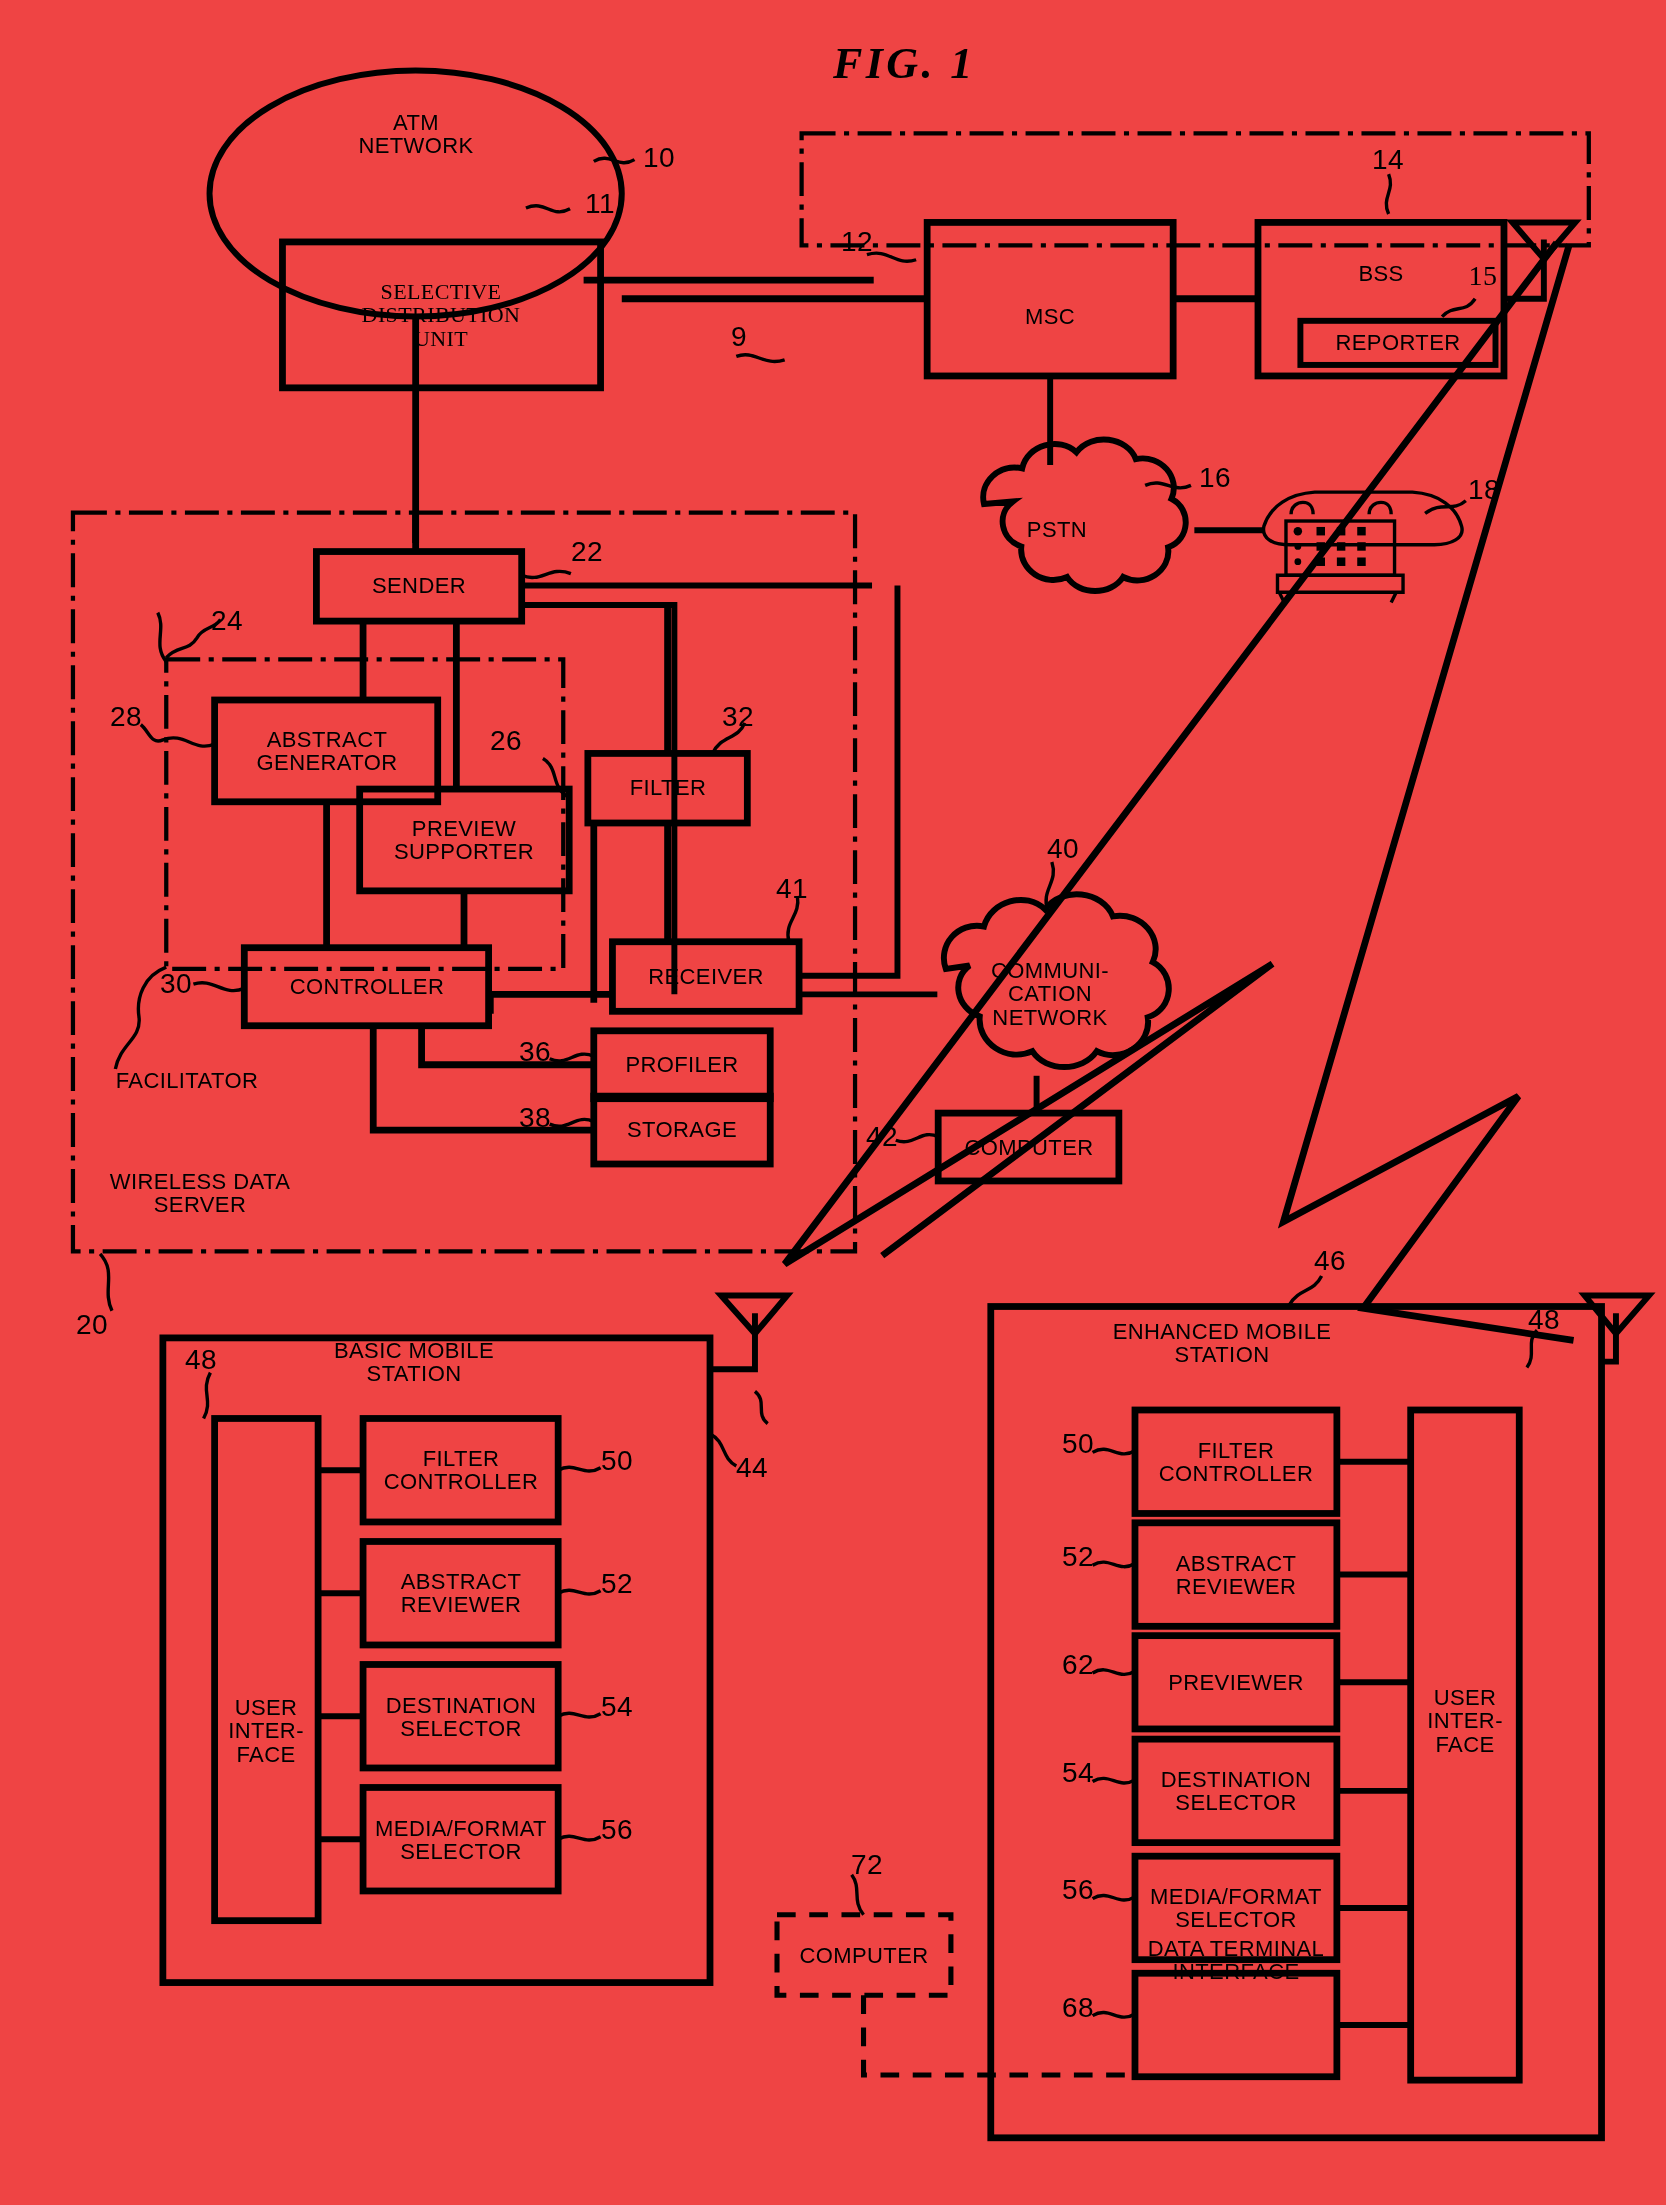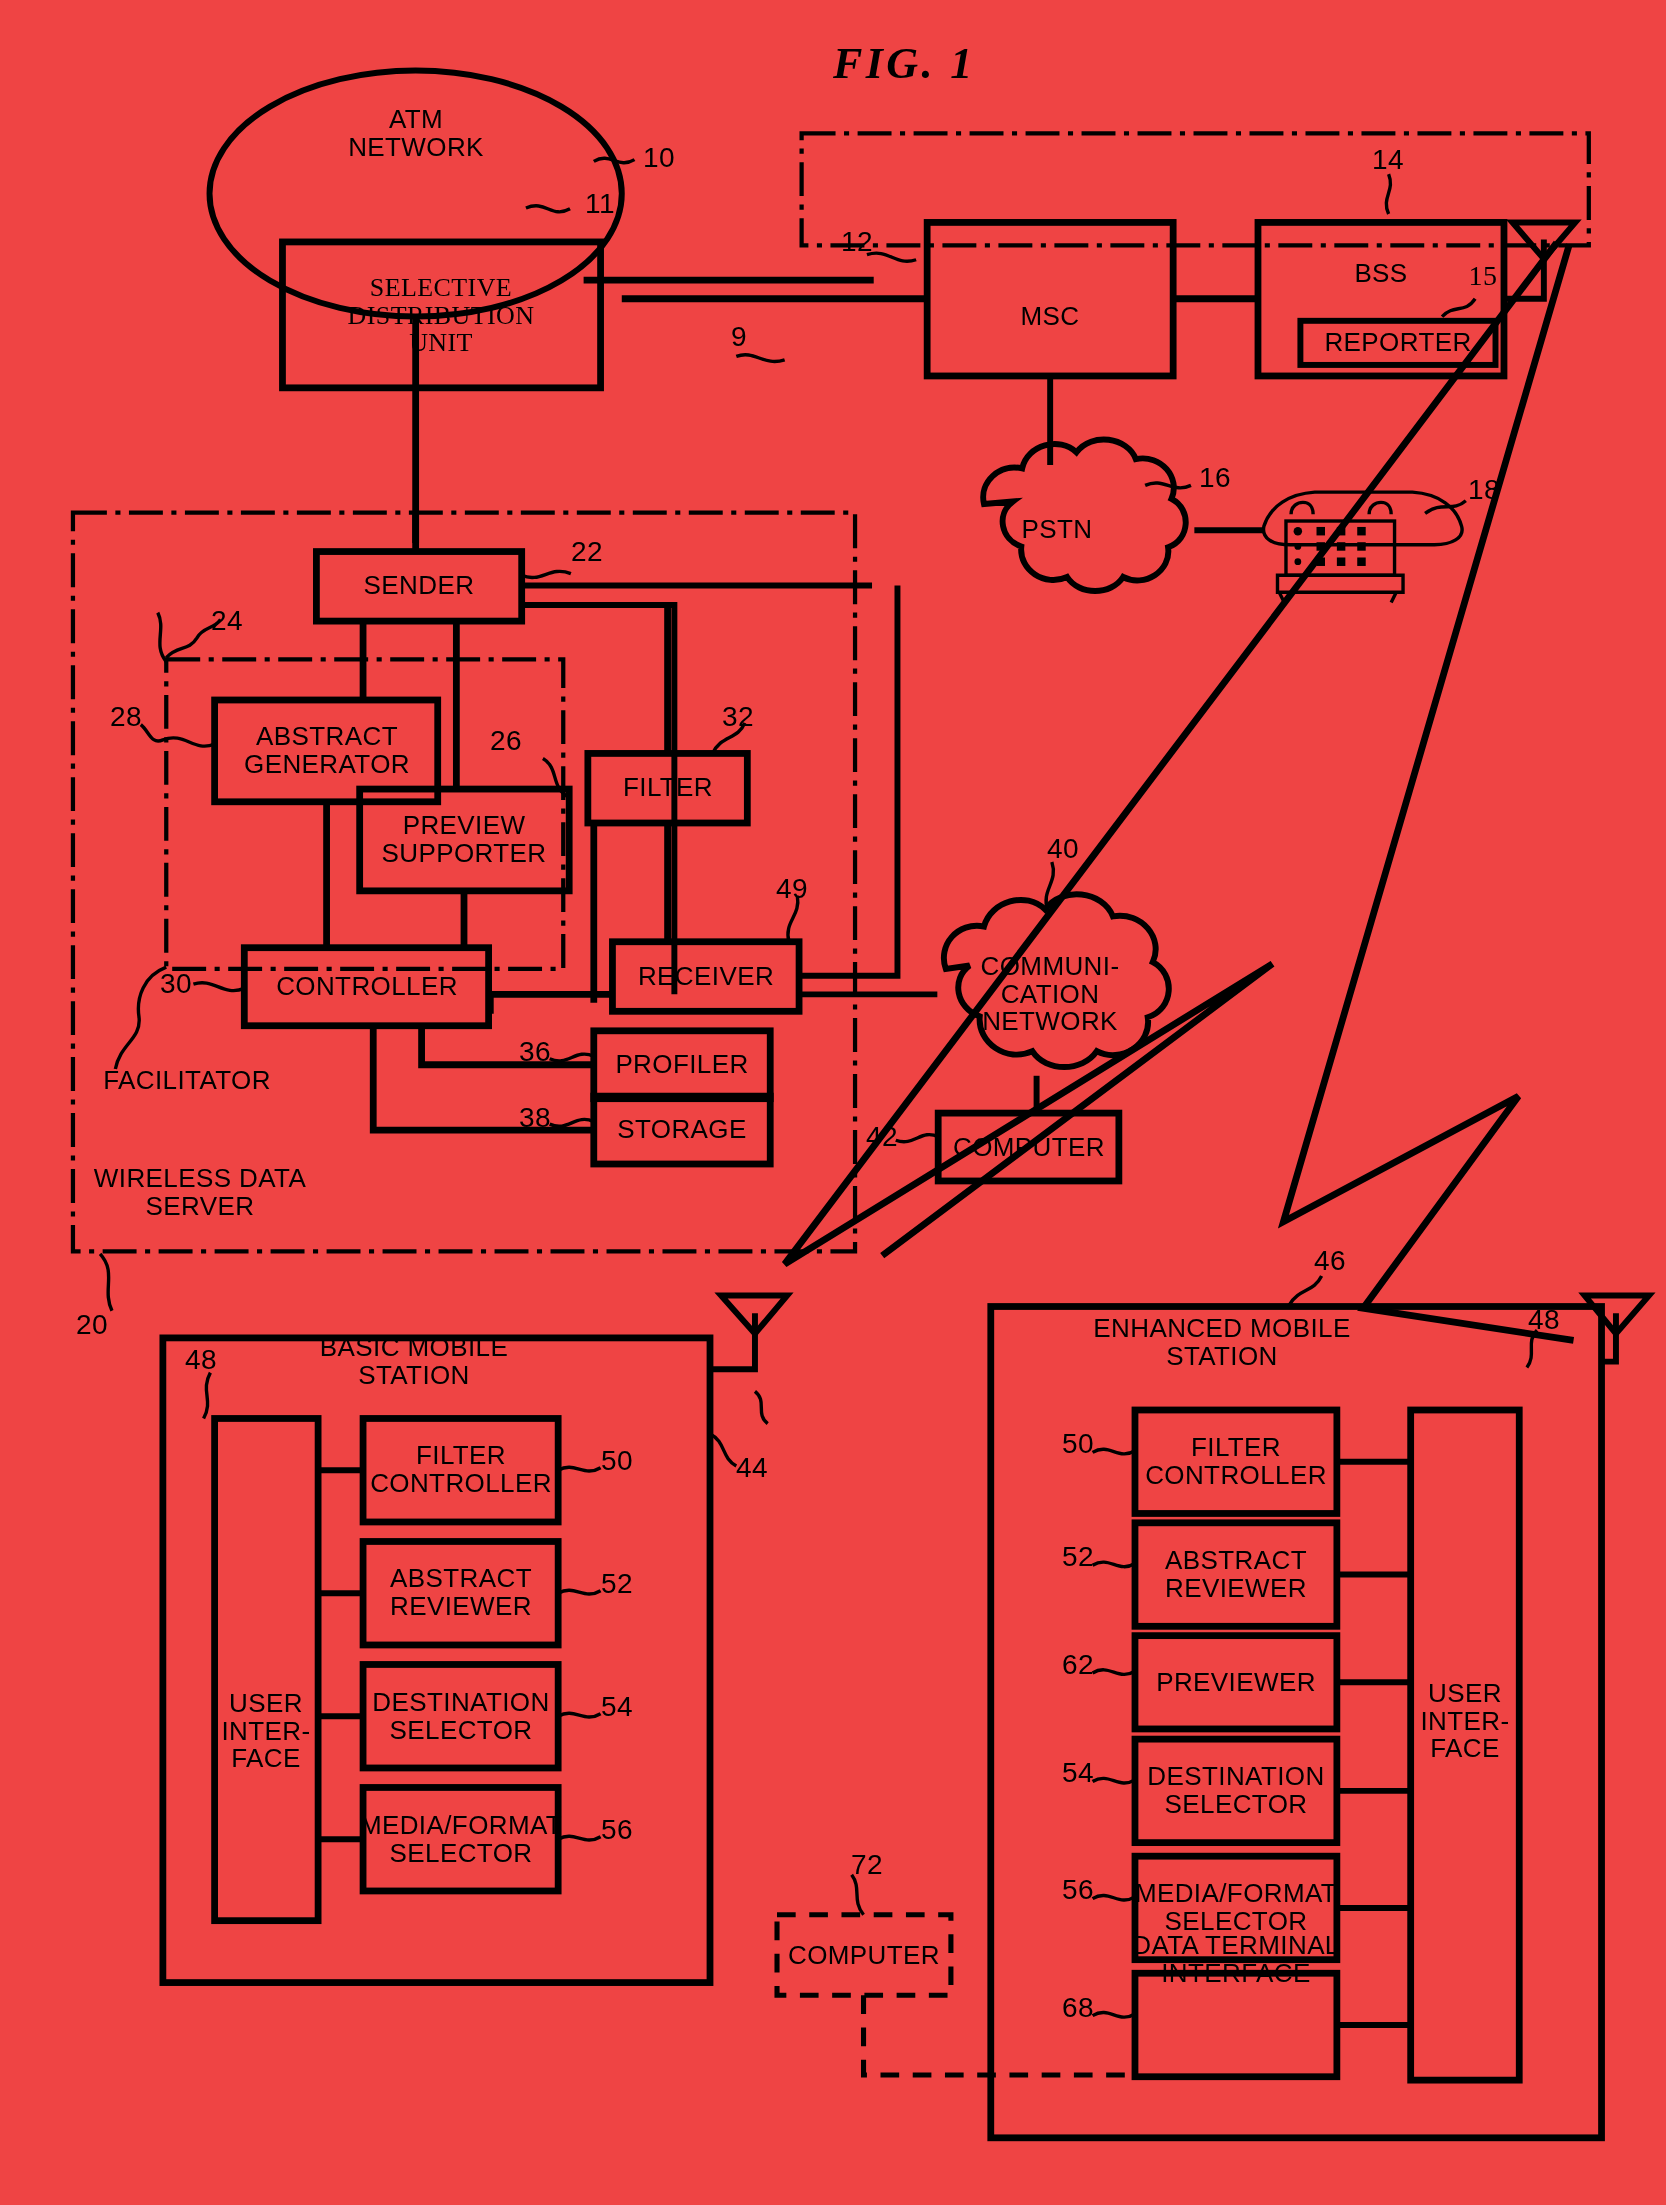--- a/index.html
+++ b/index.html
@@ -1,21 +1,21 @@
 <!DOCTYPE html>
 <html style="font-size:13.6px"><head>
 <meta charset="utf-8">
 <style>
   html,body{margin:0;padding:0;background:#fff;}
   body{font-family:"Liberation Sans", sans-serif;}
   #root{position:relative;width:1666px;height:2205px;background:#ef4444;overflow:hidden;}
   svg.layer{position:absolute;left:0;top:0;width:1666px;height:2205px;}
   .lbl{position:absolute;font-family:"Liberation Sans", sans-serif;color:#000;
        letter-spacing:0.4px;line-height:1.06;text-align:center;white-space:pre;}
-  .blocklbl{font-size:26px;font-weight:400;}
+  .blocklbl{font-size:22px;font-weight:400;}
   .reflbl{font-size:28px;font-weight:400;}
   .figtitle{font-family:"Liberation Serif", serif;font-style:italic;font-weight:bold;
             font-size:44px;letter-spacing:3.4px;}
   .ctr{transform:translate(-50%,-50%);}
 </style>
 </head>
 <body>
 
 <div id="root">
 
@@ -339,21 +339,21 @@
   <div class="lbl reflbl ctr" style="left: 1483px; top: 276px; white-space: pre; font-family: Liberation Serif, serif;">15</div>
   <div class="lbl reflbl ctr" style="left: 1215px; top: 478px; white-space: pre;">16</div>
   <div class="lbl reflbl ctr" style="left: 1484px; top: 490px; white-space: pre;">18</div>
   <div class="lbl reflbl ctr" style="left: 92px; top: 1325px; white-space: pre;">20</div>
   <div class="lbl reflbl ctr" style="left: 587px; top: 552px; white-space: pre;">22</div>
   <div class="lbl reflbl ctr" style="left: 227px; top: 606px; white-space: pre; margin-top: 15px;">24</div>
   <div class="lbl reflbl ctr" style="left: 506px; top: 741px; white-space: pre;">26</div>
   <div class="lbl reflbl ctr" style="left: 126px; top: 717px; white-space: pre;">28</div>
   <div class="lbl reflbl ctr" style="left: 176px; top: 984px; white-space: pre;">30</div>
   <div class="lbl reflbl ctr" style="left: 738px; top: 717px; white-space: pre;">32</div>
-  <div class="lbl reflbl ctr" style="left: 792px; top: 889px; white-space: pre;">49</div>
+  <div class="lbl reflbl ctr" style="left: 792px; top: 889px; white-space: pre;">41</div>
   <div class="lbl reflbl ctr" style="left: 535px; top: 1052px; white-space: pre;">36</div>
   <div class="lbl reflbl ctr" style="left: 535px; top: 1118px; white-space: pre;">38</div>
   <div class="lbl reflbl ctr" style="left: 1063px; top: 849px; white-space: pre;">40</div>
   <div class="lbl reflbl ctr" style="left: 882px; top: 1137px; white-space: pre;">42</div>
   <div class="lbl reflbl ctr" style="left: 752px; top: 1468px; white-space: pre;">44</div>
   <div class="lbl reflbl ctr" style="left: 1330px; top: 1261px; white-space: pre;">46</div>
   <div class="lbl reflbl ctr" style="left: 201px; top: 1360px; white-space: pre;">48</div>
   <div class="lbl reflbl ctr" style="left: 1544px; top: 1320px; white-space: pre;">48</div>
   <div class="lbl reflbl ctr" style="left: 617px; top: 1461px; white-space: pre;">50</div>
   <div class="lbl reflbl ctr" style="left: 1078px; top: 1444px; white-space: pre;">50</div>

